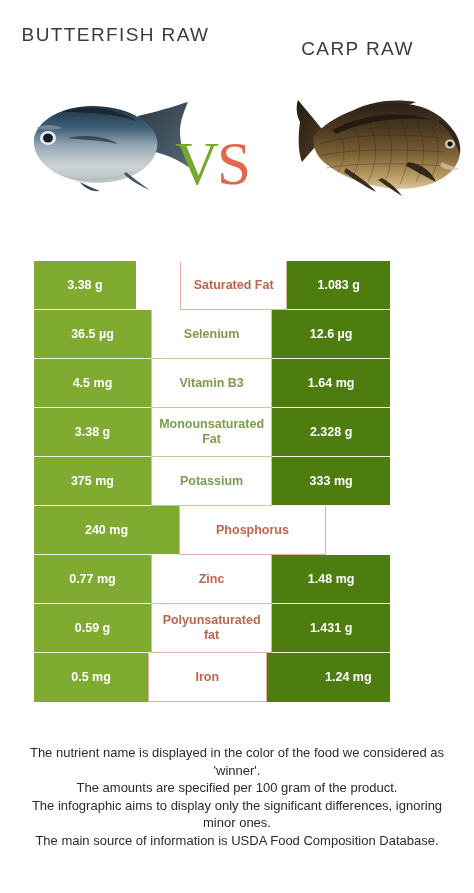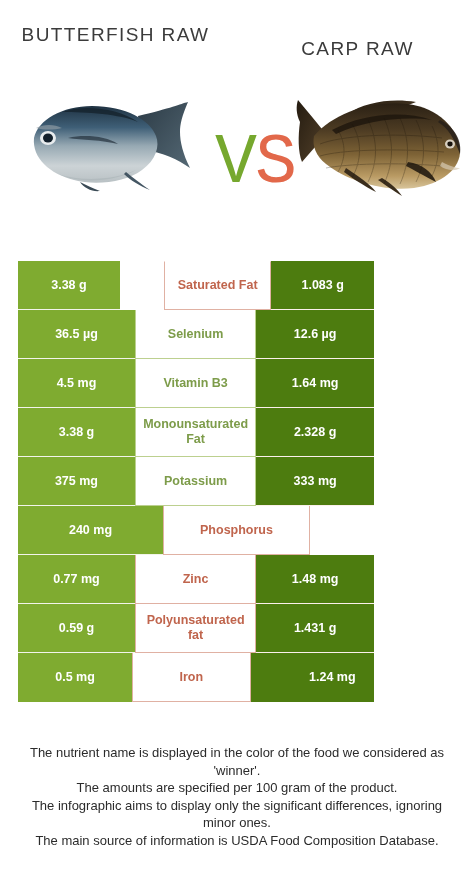--- a/index.html
+++ b/index.html
@@ -51,35 +51,35 @@
     position: absolute;
   }
   .fish-left  { left: 22px;  top: 8px;  width: 170px; height: 95px; }
   .fish-right { left: 292px; top: 2px;  width: 175px; height: 110px; }
 
   .vs-text {
     position: absolute;
     left: 175px;
     top: 36px;
     width: 120px;
-    text-align: right;
-    font-family: Liberation Mono, monospace;
-    font-size: 70px;
+    text-align: left;
+    font-family: Liberation Serif, serif;
+    font-size: 61px;
     font-weight: 300;
     line-height: 75px;
     letter-spacing: -2px;
     white-space: nowrap;
   }
   .vs-v { color: #76a82e; }
   .vs-s { color: #e2684a; }
 
   
   .table {
     position: absolute;
-    left: 18px;
+    left: 34px;
     top: 261px;
     width: 356px;
   }
   .row {
     display: flex;
     height: 49px;
     box-sizing: border-box;
   }
   .cell {
     display: flex;

